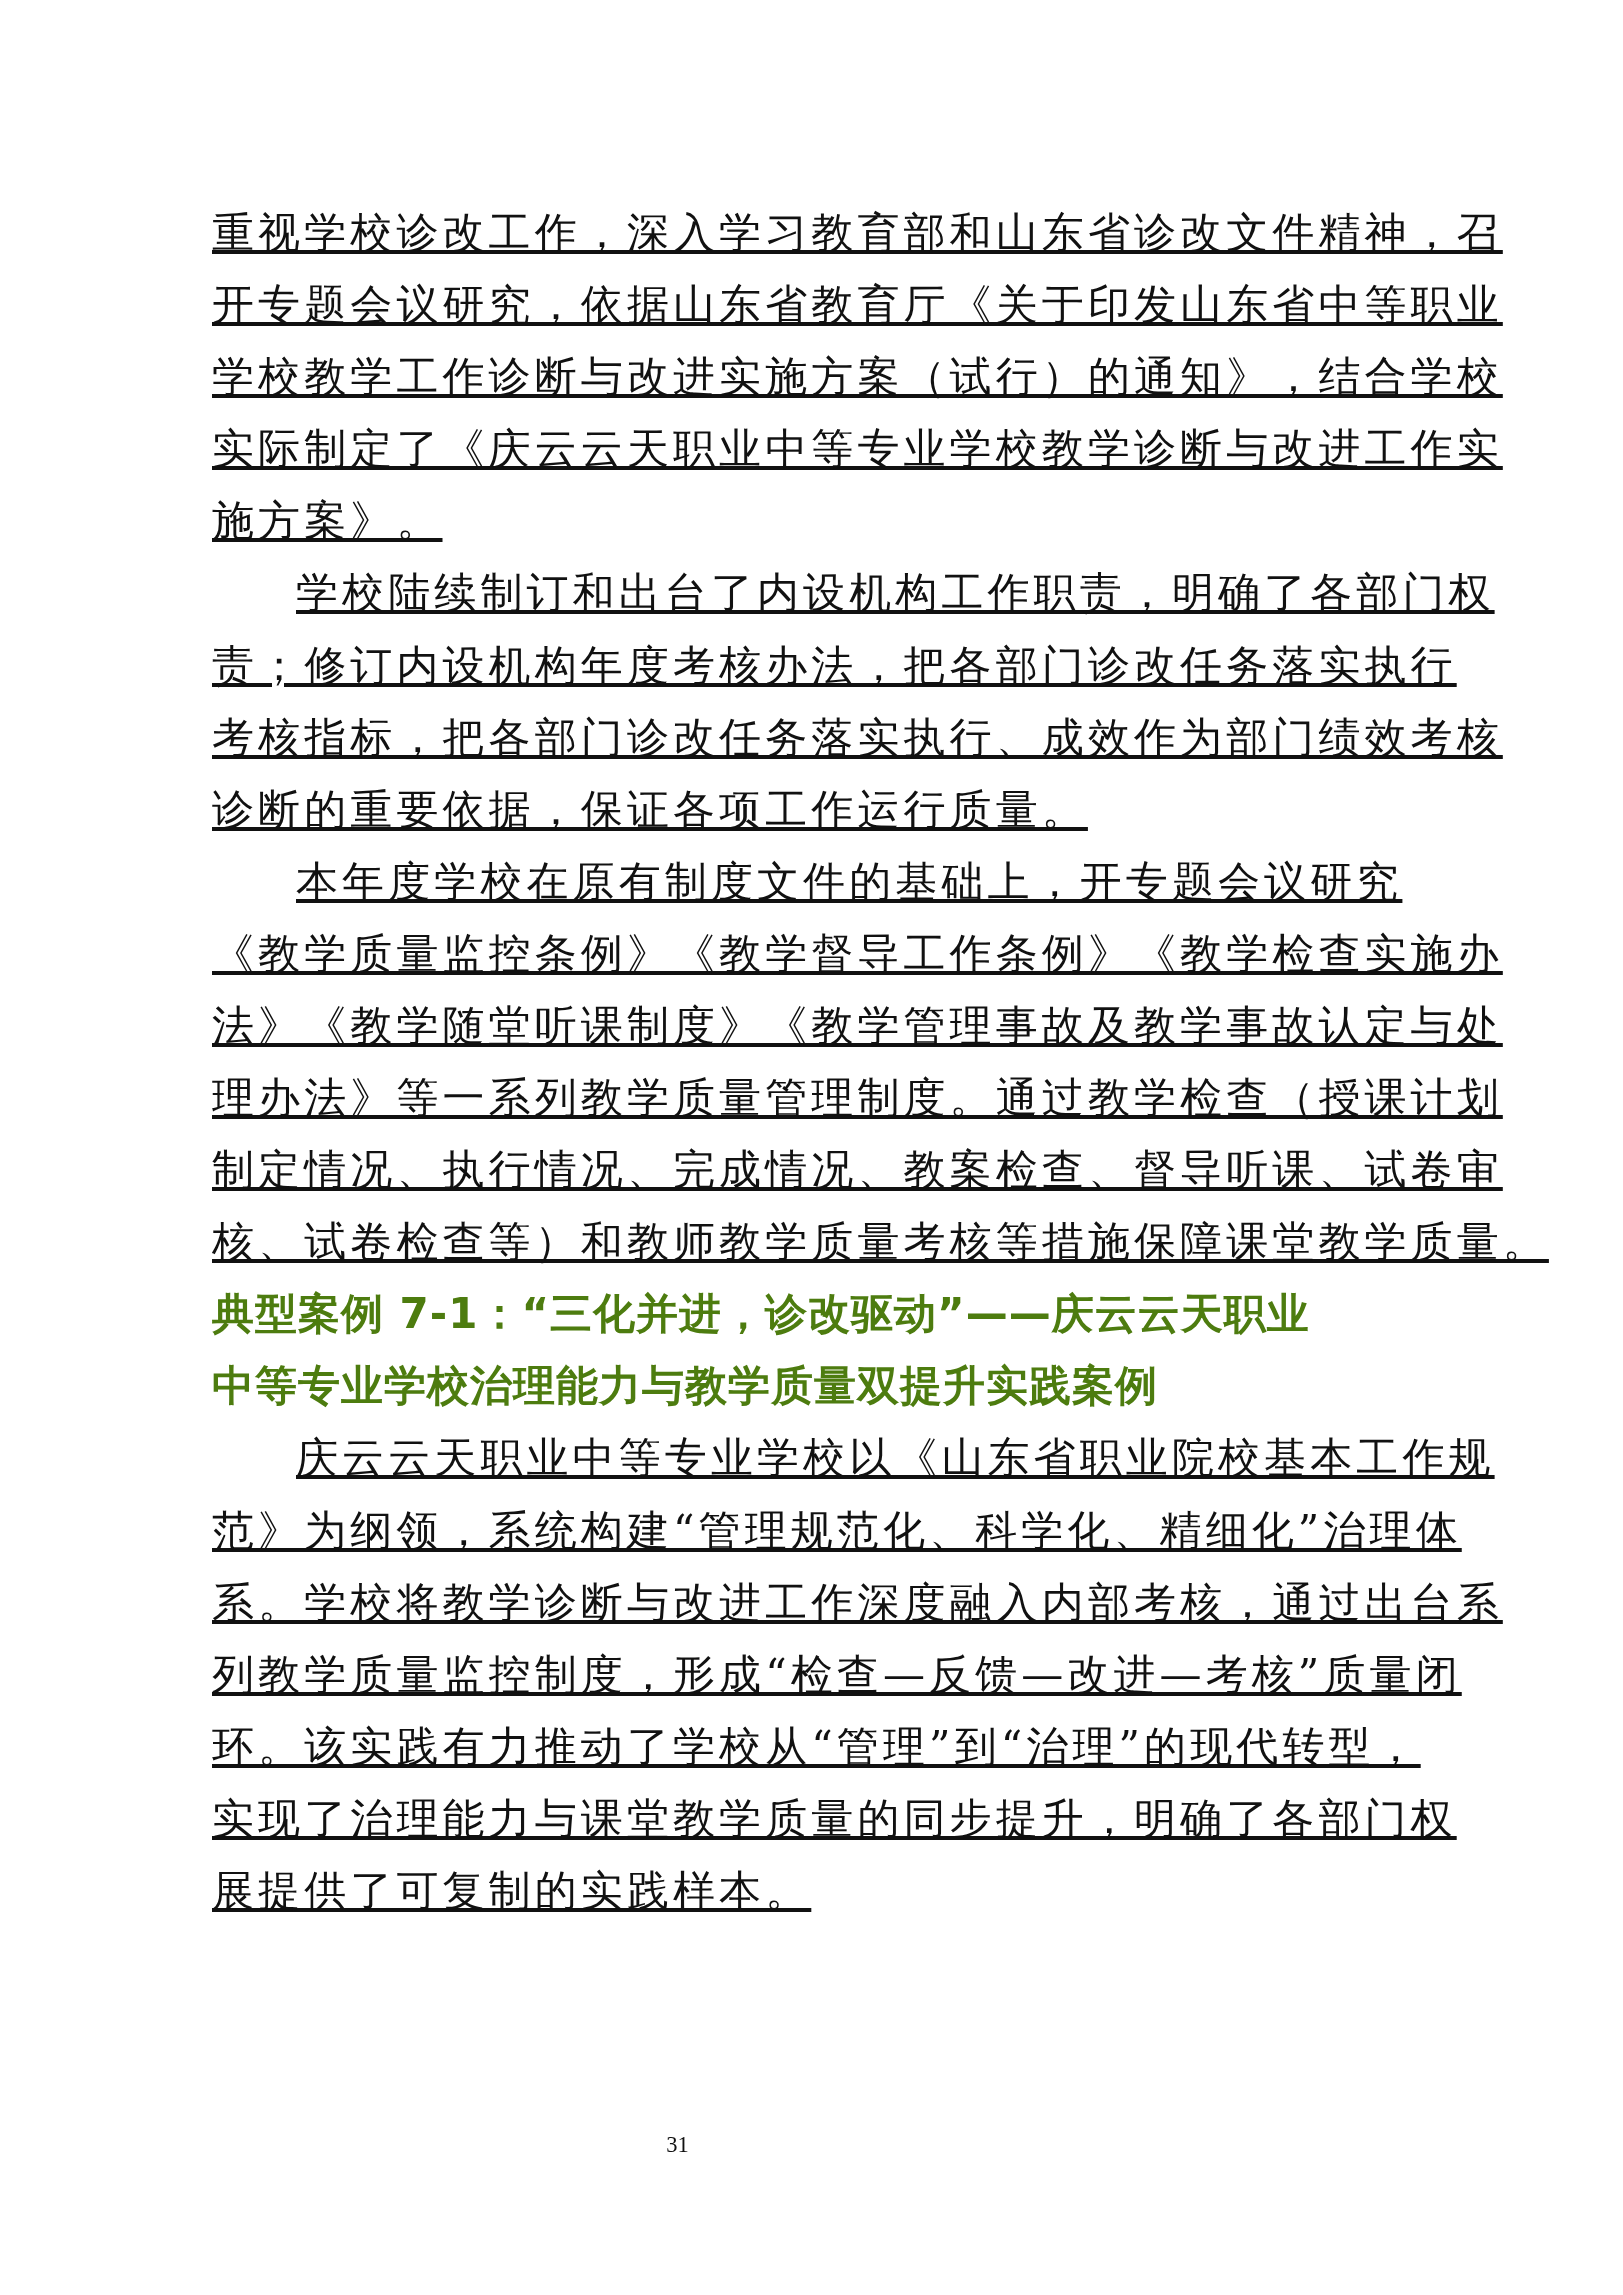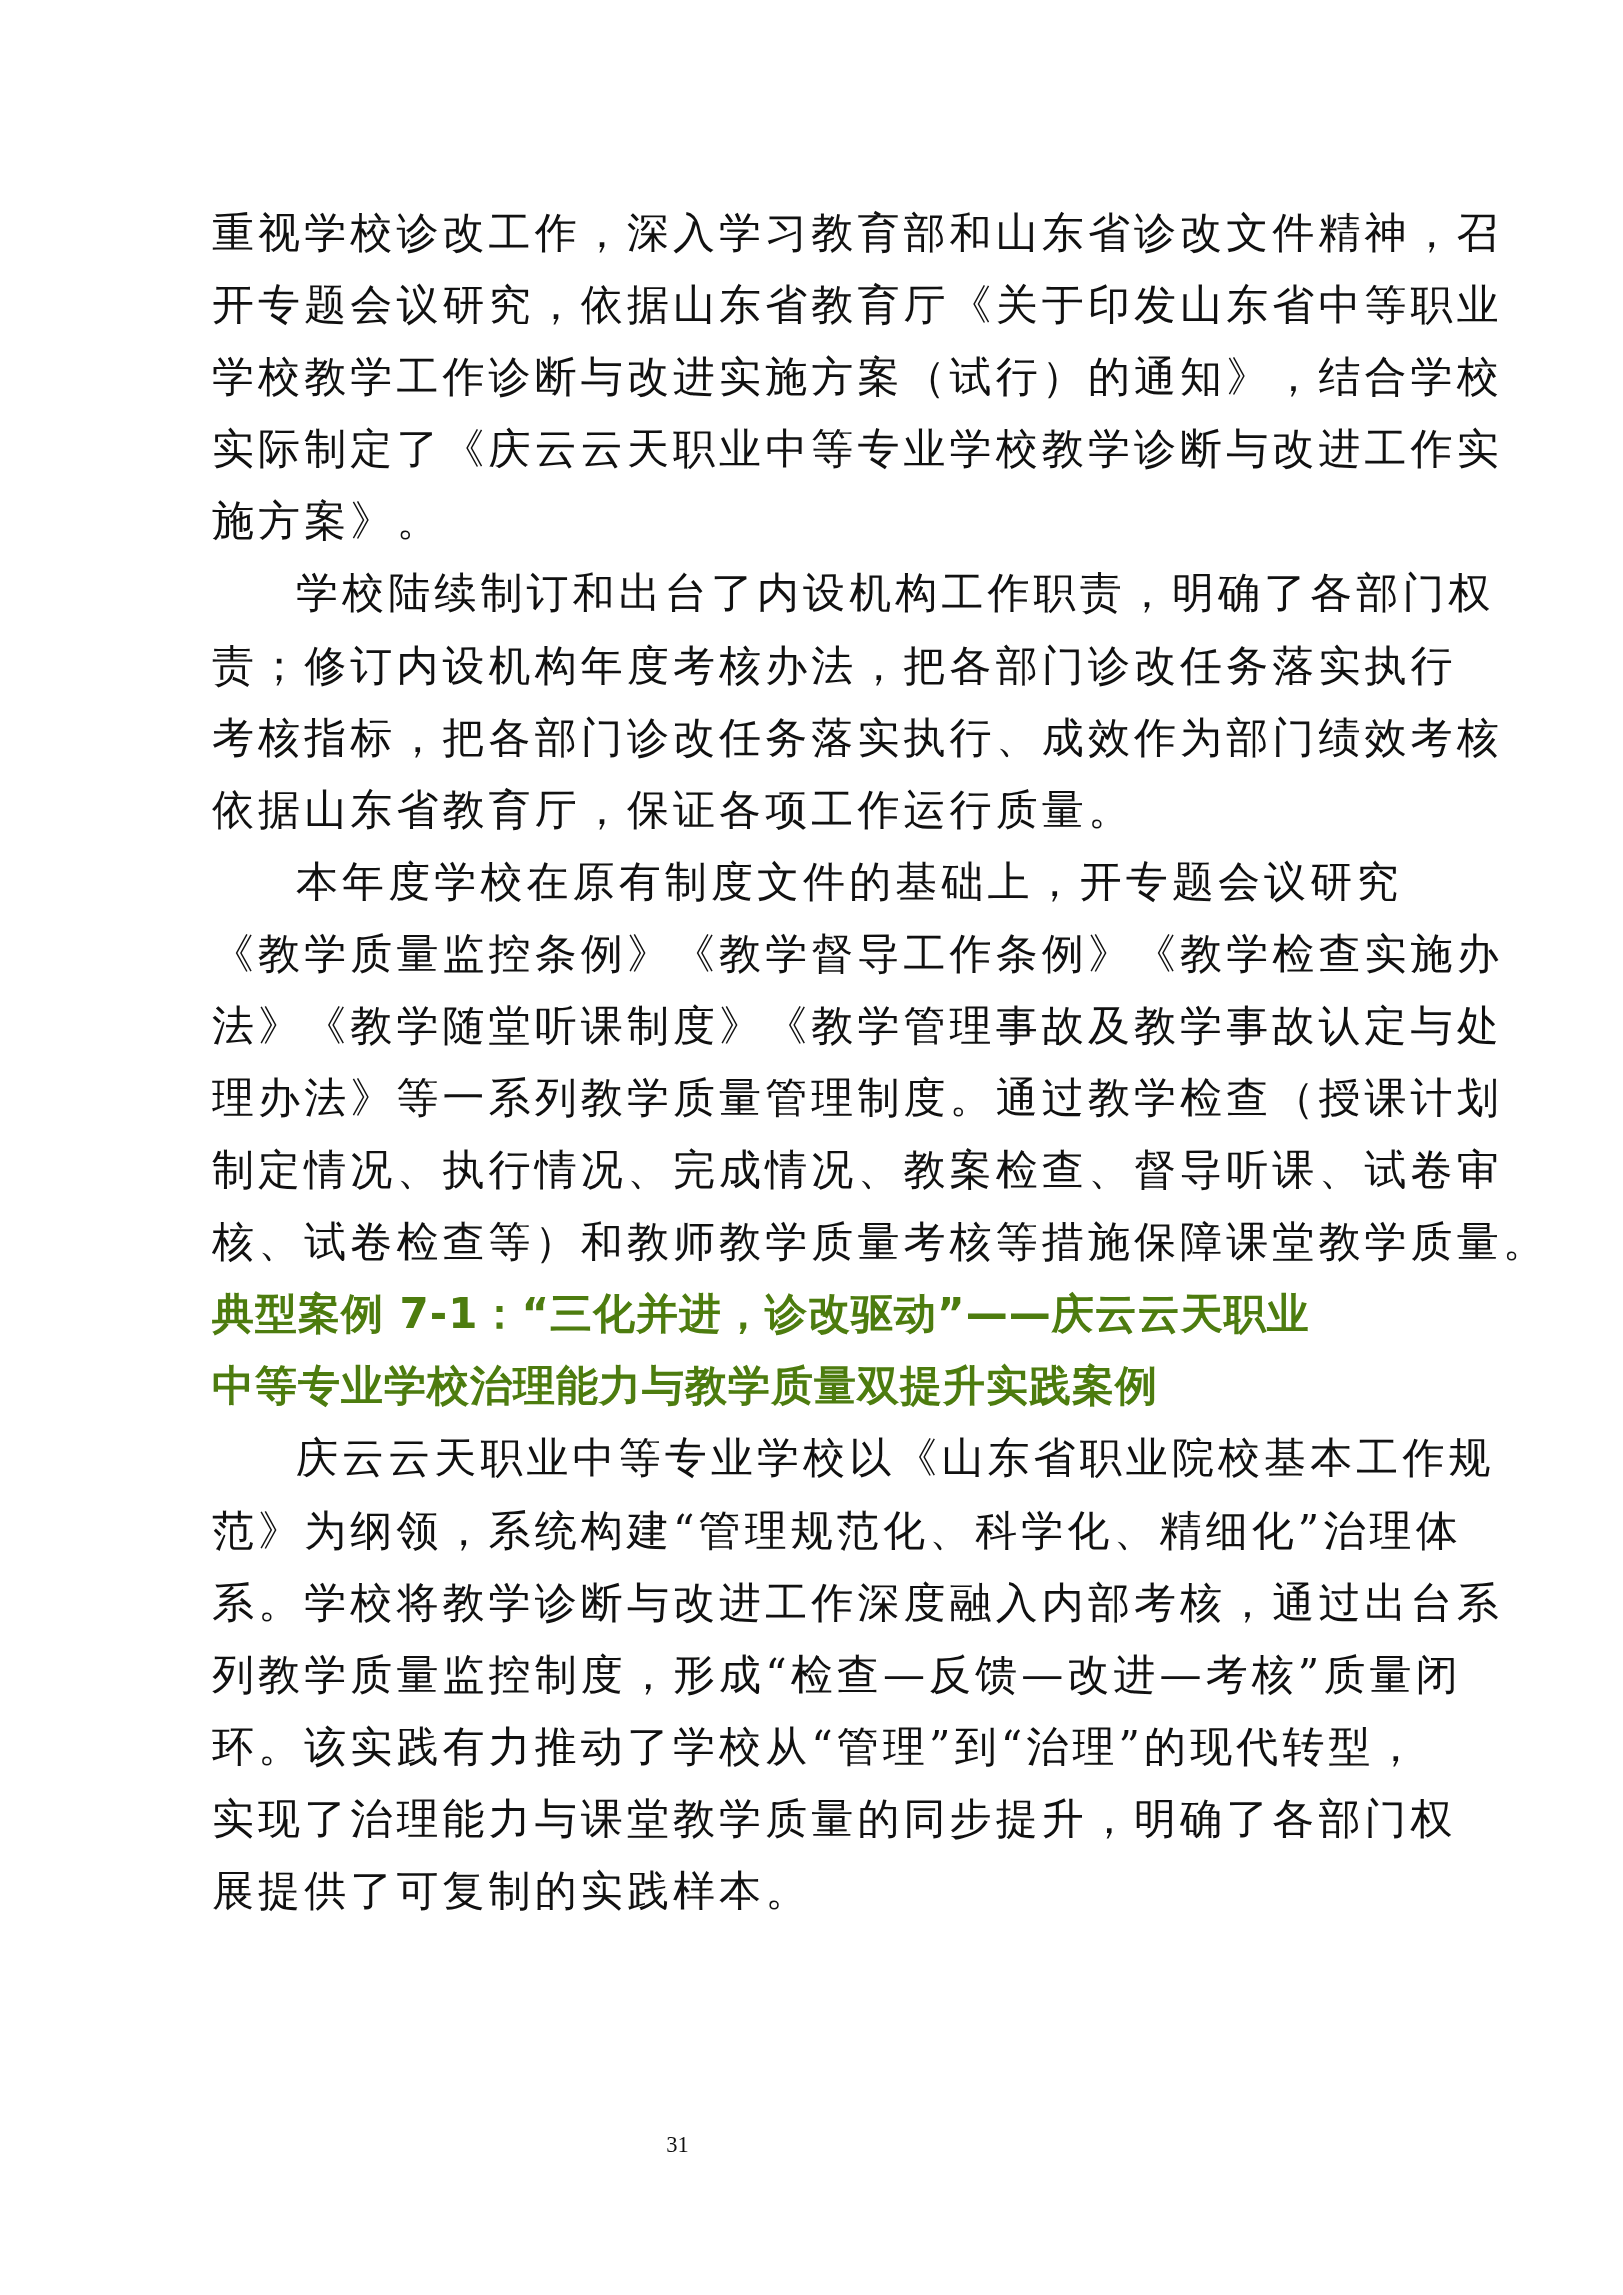--- a/index.html
+++ b/index.html
@@ -22,20 +22,21 @@
     .line {
       position: absolute;
       left: 0;
       font-family: "DejaVu Serif", "Liberation Serif", serif;
       font-size: 42px;
       color: #111111;
       white-space: nowrap;
       letter-spacing: 4.1px;
       height: 66px;
       line-height: 66px;
+      text-decoration: underline;
     }
     .indent { left: 84px; }
     .heading {
       position: absolute;
       left: 0;
       font-family: "DejaVu Sans", "Liberation Sans", sans-serif;
       font-weight: bold;
       font-size: 42px;
       color: #4d7c0f;
       white-space: nowrap;
@@ -64,21 +65,21 @@
     <div class="line" style="top:72px">开专题会议研究，依据山东省教育厅《关于印发山东省中等职业</div>
     <div class="line" style="top:144px">学校教学工作诊断与改进实施方案（试行）的通知》，结合学校</div>
     <div class="line" style="top:216px">实际制定了《庆云云天职业中等专业学校教学诊断与改进工作实</div>
     <div class="line" style="top:288px">施方案》。</div>
   </div>
 
   <div>
     <div class="line indent" style="top:360px">学校陆续制订和出台了内设机构工作职责，明确了各部门权</div>
     <div class="line" style="top:433px">责；修订内设机构年度考核办法，把各部门诊改任务落实执行</div>
     <div class="line" style="top:505px">考核指标，把各部门诊改任务落实执行、成效作为部门绩效考核</div>
-    <div class="line" style="top:577px">依据山东省教育厅，保证各项工作运行质量。</div>
+    <div class="line" style="top:577px">诊断的重要依据，保证各项工作运行质量。</div>
   </div>
 
   <div>
     <div class="line indent" style="top:649px">本年度学校在原有制度文件的基础上，开专题会议研究</div>
     <div class="line" style="top:721px">《教学质量监控条例》《教学督导工作条例》《教学检查实施办</div>
     <div class="line" style="top:793px">法》《教学随堂听课制度》《教学管理事故及教学事故认定与处</div>
     <div class="line" style="top:865px">理办法》等一系列教学质量管理制度。通过教学检查（授课计划</div>
     <div class="line" style="top:937px">制定情况、执行情况、完成情况、教案检查、督导听课、试卷审</div>
     <div class="line" style="top:1009px">核、试卷检查等）和教师教学质量考核等措施保障课堂教学质量。</div>
   </div>

